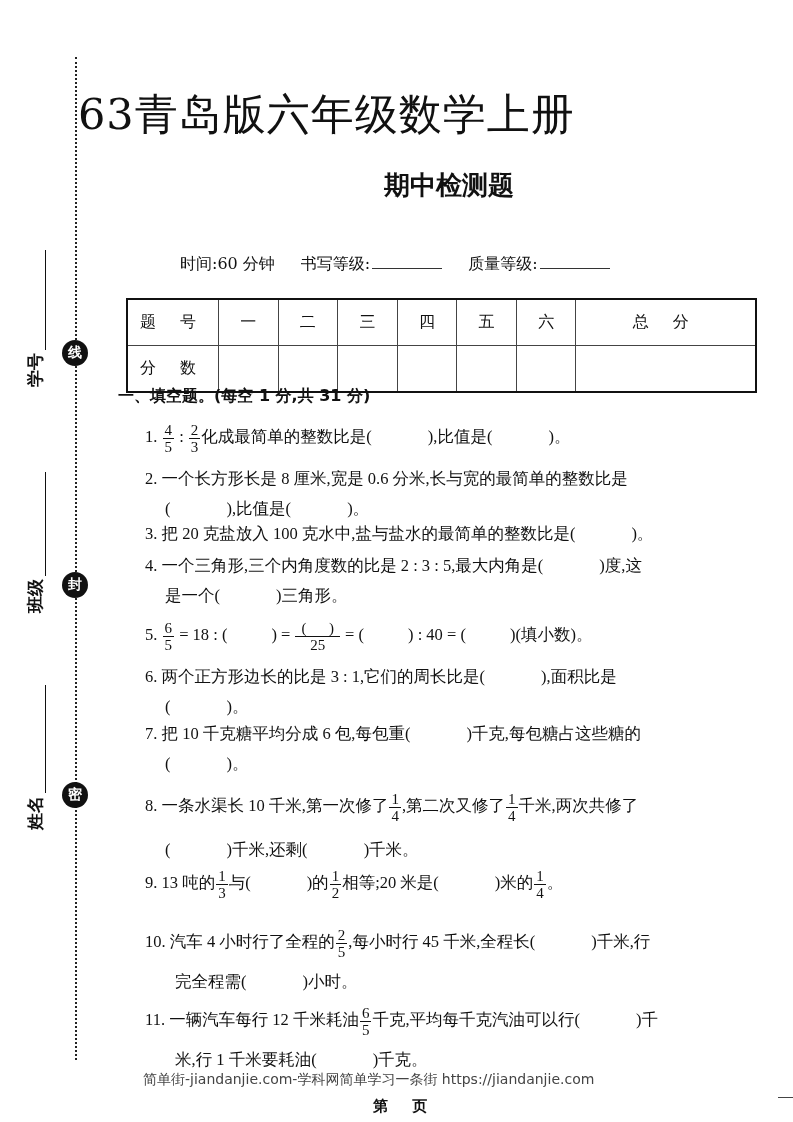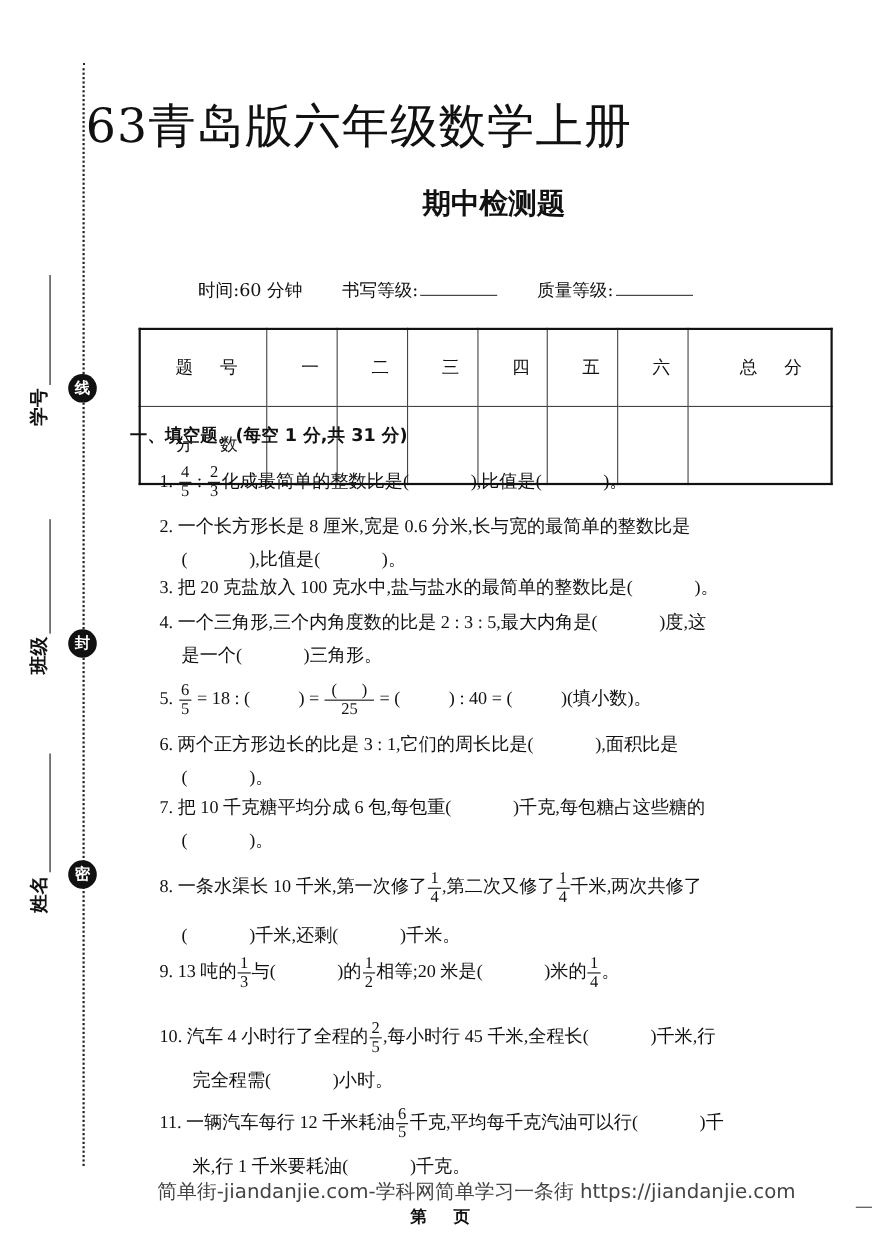--- a/index.html
+++ b/index.html
@@ -35,31 +35,31 @@
     position: absolute; top: 86px; left: 0; width: 100%; text-align: left;
     font-size: 43px; letter-spacing: 1px; font-family: "DejaVu Serif", serif;
     padding-left: 78px; box-sizing: border-box;
   }
   .subtitle {
     position: absolute; top: 168px; left: 0; width: 100%; text-align: center;
     font-size: 26px; font-weight: bold; padding-left: 105px; box-sizing: border-box;
   }
   .meta-row {
     position: absolute; top: 254px; left: 180px; font-size: 16px;
-    display: flex; gap: 36px;
+    display: flex; gap: 26px;
   }
   .meta-row .blank { display: inline-block; width: 70px; border-bottom: 1px solid #333; margin-left: 2px; }
   
   .score-table {
     position: absolute; top: 298px; left: 126px; width: 631px; height: 78px;
     border-collapse: collapse; border: 2px solid #111; font-size: 16px;
   }
   .score-table td {
-    border: 1px solid #444; text-align: right; height: 37px; padding: 16px;
-    font-family: Liberation Sans, sans-serif;
+    border: 1px solid #444; text-align: center; height: 37px; padding: 4px;
+    font-family: Liberation Serif, serif;
   }
   .score-table td.row-head { width: 82px; letter-spacing: 10px; }
   
   .section-head {
     position: absolute; top: 386px; left: 118px; font-size: 16px; font-weight: bold;
     font-family: "DejaVu Sans", sans-serif;
   }
   .q {
     position: absolute; left: 145px; width: 625px; font-size: 16.5px; line-height: 30px;
     font-family: "Liberation Serif", "DejaVu Serif", serif;
@@ -69,21 +69,21 @@
   .blank-paren .gap { display: inline-block; width: 56px; }
   .frac {
     display: inline-flex; flex-direction: column; align-items: center; vertical-align: middle;
     font-size: 15px; line-height: 16px; margin: 0 1px;
   }
   .frac .num { border-bottom: 1px solid #111; padding: 0 2px; }
   .frac .den { padding: 0 2px; }
   .frac.wide .num { padding: 0 6px; }
   
   .watermark {
-    position: absolute; top: 1071px; left: 143px; font-size: 18px; color: #444;
+    position: absolute; top: 1071px; left: 143px; font-size: 14px; color: #444;
     font-family: "DejaVu Sans", sans-serif;
   }
   .page-label {
     position: absolute; top: 1097px; left: 373px; font-size: 15px; font-weight: bold;
     font-family: Liberation Sans, sans-serif; letter-spacing: 10px;
   }
   .corner-dash { position: absolute; left: 778px; top: 1097px; width: 15px; border-top: 1.5px solid #444; }
 </style>
 </head>
 <body>

